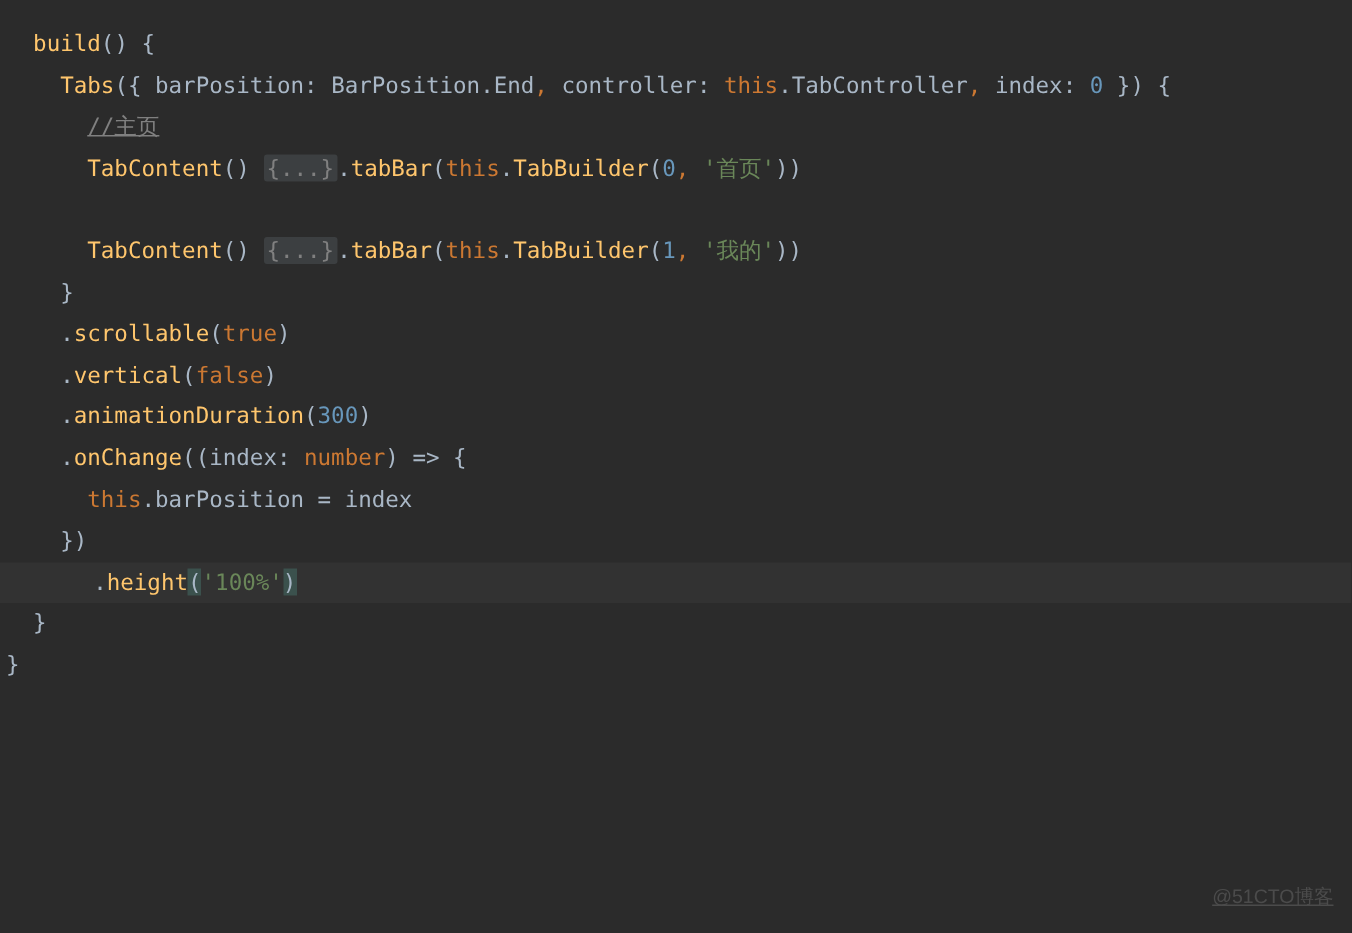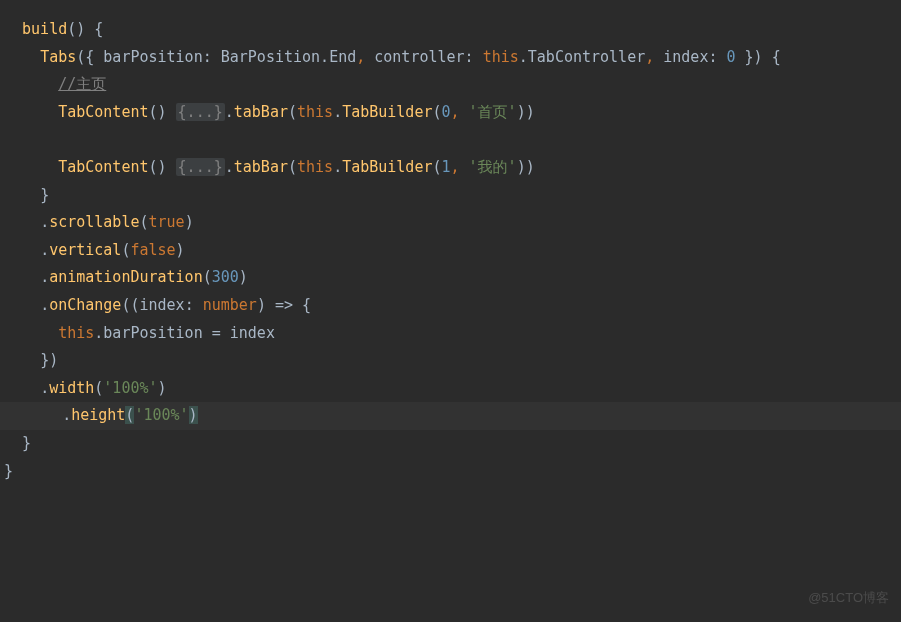--- a/index.html
+++ b/index.html
@@ -35,20 +35,21 @@
   .comment  { color: #808080; text-decoration: underline; }   
   .fold     { background: #3c3f41; color: #808080; padding: 0 2px; border-radius: 2px; }
   .watermark {
     position: absolute;
     bottom: 10px;
     right: 12px;
     color: #666;
     font-size: 13px;
     font-family: sans-serif;
     opacity: 0.55;
+    text-decoration: underline;
   }
   
   .mp { background: #3b514d; }
 </style>
 </head>
 <body>
 
 <div class="editor">
 
 <div class="line">  <span class="kw-yellow">build</span><span class="lparen">(</span><span class="lparen">)</span> <span class="brace">{</span></div>
@@ -74,21 +75,20 @@
 
 
 <div class="line">    <span>.</span><span class="kw-yellow">animationDuration</span><span>(</span><span class="num">300</span><span>)</span></div>
 
 <div class="line">    <span>.</span><span class="kw-yellow">onChange</span><span>(</span><span>(</span><span class="ident">index</span><span>:</span> <span class="kw">number</span><span>)</span> <span>=&gt;</span> <span class="brace">{</span></div>
 
 <div class="line">      <span class="kw">this</span><span>.</span><span class="ident">barPosition</span> <span>=</span> <span class="ident">index</span></div>
 
 <div class="line">    <span class="brace">}</span><span>)</span></div>
 
-<div class="line">    <span>.</span><span class="kw-yellow">width</span><span>(</span><span class="str">'100%'</span><span>)</span></div>
 
 <div class="line hl">    <span>.</span><span class="kw-yellow">height</span><span class="mp">(</span><span class="str">'100%'</span><span class="mp">)</span></div>
 
 <div class="line">  <span class="brace">}</span></div>
 
 <div class="line"><span class="brace">}</span></div>
 
 </div>
 
 <div class="watermark">@51CTO博客</div>

